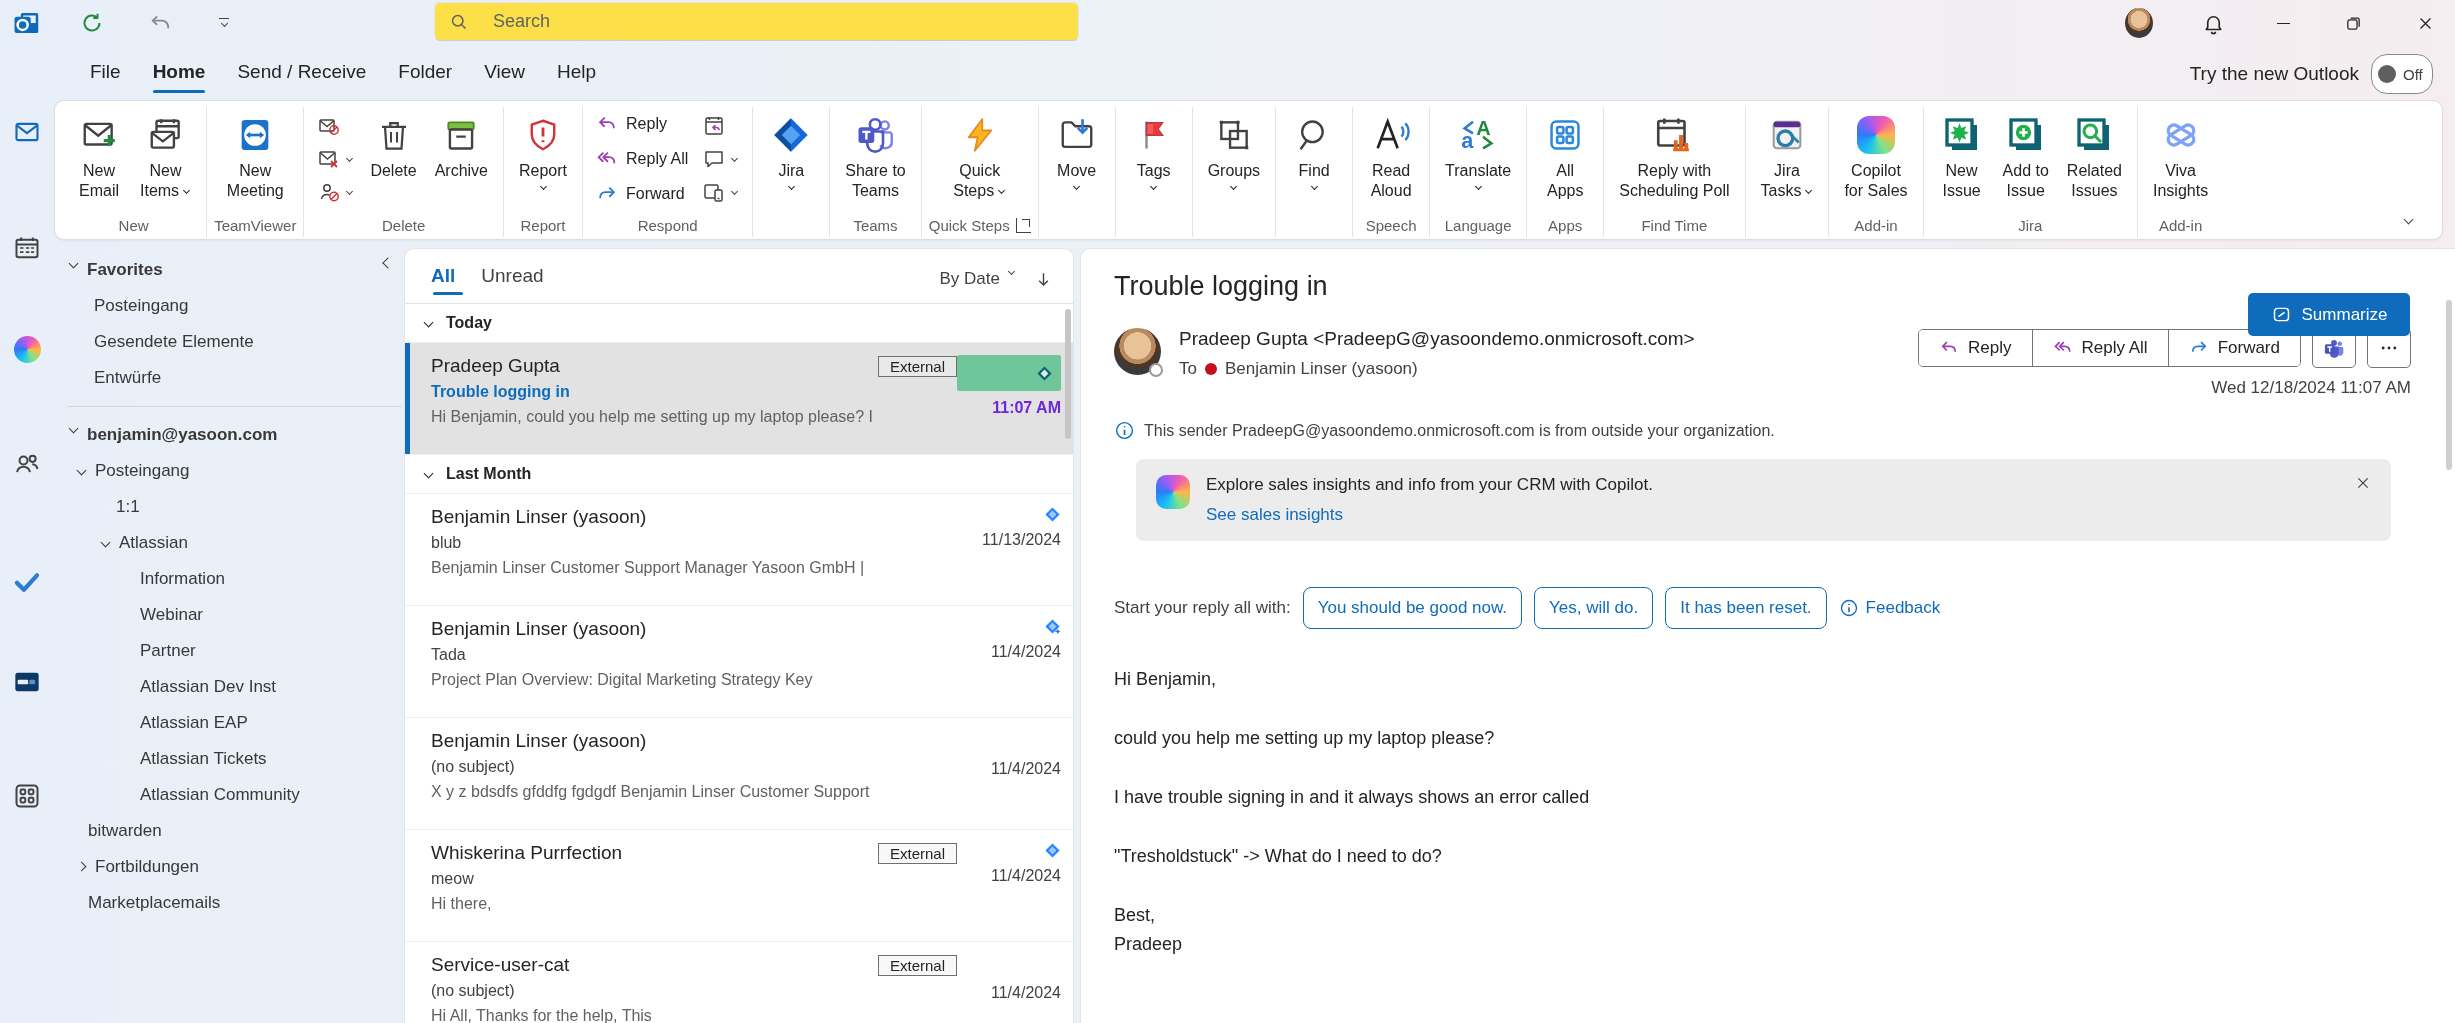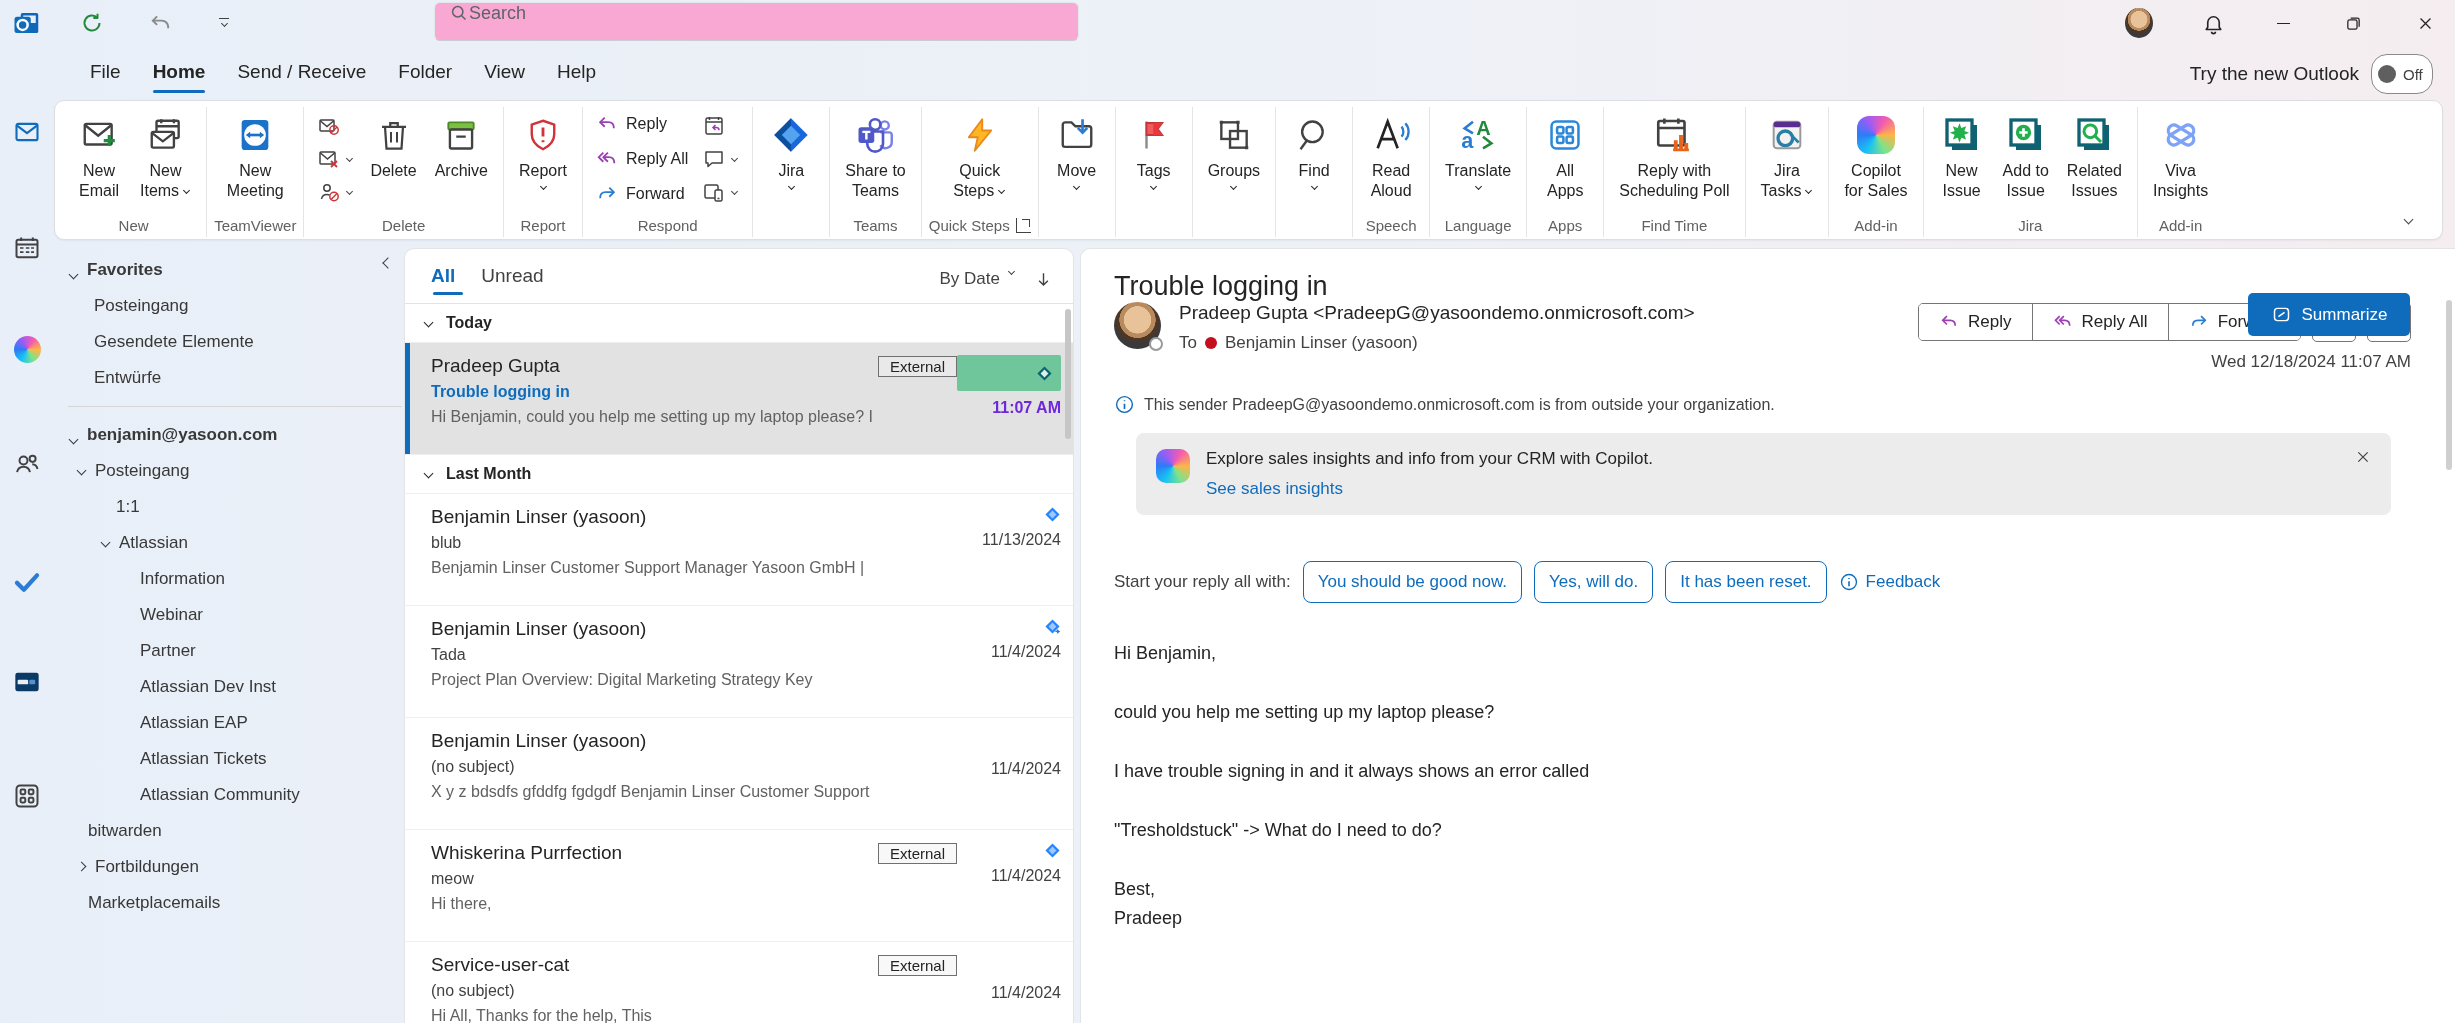--- a/index.html
+++ b/index.html
@@ -9,21 +9,21 @@
   .cv{display:inline-block;width:7px;height:7px;border-right:1.7px solid currentColor;border-bottom:1.7px solid currentColor;transform:rotate(45deg);margin:0 2px 2px 2px}
   .cv.sm{width:5px;height:5px;border-width:1.4px}
   .cr{transform:rotate(-45deg)}
   .cl{transform:rotate(135deg)}
   
   #appbar{position:absolute;left:0;top:0;bottom:0;width:54px}
   #appbar .slot{position:absolute;left:0;width:54px;display:flex;justify-content:center}
   
   #titlebar{position:absolute;left:54px;top:0;height:44px;right:0}
   .tb-ico{position:absolute;top:9px;width:28px;height:28px;display:flex;align-items:center;justify-content:center;border-radius:4px}
-  #searchbox{position:absolute;left:380px;top:2px;width:645px;height:39px;background:#f9a8d4;border:1px solid #e3e6ea;border-bottom-color:#c9ccd1;border-radius:6px;display:flex;align-items:flex-start;padding:0 14px;gap:0}
+  #searchbox{position:absolute;left:380px;top:2px;width:645px;height:39px;background:#fde047;border:1px solid #e3e6ea;border-bottom-color:#c9ccd1;border-radius:6px;display:flex;align-items:center;padding:0 14px;gap:24px}
   #searchbox .ph{color:#5f6368;font-size:18px}
   .avatar{border-radius:50%;background:radial-gradient(circle at 50% 38%,#e8c39a 0 36%,#b98a5e 37% 48%,#4a3728 49% 60%,#3a3a3c 61% 100%)}
   
   #menubar{position:absolute;left:54px;top:44px;height:56px;right:0;display:flex;align-items:center;padding-left:20px;font-size:19px}
   .menu-item{padding:6px 16px;position:relative;cursor:default}
   .menu-item.active{font-weight:700}
   .menu-item.active::after{content:"";position:absolute;left:16px;right:16px;bottom:-4px;height:3px;background:#0f6cbd;border-radius:2px}
   #newoutlook{position:absolute;right:22px;top:10px;display:flex;align-items:center;gap:12px;font-size:19px;color:#242424}
   .toggle{width:62px;height:40px;border:1px solid #8a8a8a;border-radius:16px;background:#fff;display:flex;align-items:center;padding:0 6px;gap:7px}
   .knob{width:18px;height:18px;border-radius:50%;background:#5f5f5f}
@@ -42,21 +42,21 @@
   .minirow{display:flex;align-items:center;gap:4px;height:30px;padding:0 4px}
   .respond-txt{display:flex;flex-direction:column;justify-content:space-between;height:104px;padding:4px 0}
   .respond-item{display:flex;align-items:center;gap:8px;font-size:16px;padding:2px 6px;border-radius:4px}
   .launcher{width:15px;height:15px;border:1.5px solid #424242;border-top:none;border-right:none;position:relative}
   .launcher::after{content:"";position:absolute;right:1px;top:1px;width:7px;height:7px;border-top:1.7px solid #424242;border-right:1.7px solid #424242}
   #ribbon-collapse{position:absolute;right:28px;bottom:10px;color:#424242}
   .copilot-blob{border-radius:50%;background:conic-gradient(from 210deg,#19c2f3,#2b7cf7,#9b5cf6,#f25bb1,#ffb547,#7ce38b,#19c2f3)}
   
   #folderpane{position:absolute;left:54px;top:252px;width:348px;bottom:0;font-size:17px;color:#383838}
   #fp-collapse{position:absolute;right:8px;top:2px;color:#424242}
-  .fhead{display:flex;align-items:flex-end;gap:8px;font-weight:700;padding:8px 0 8px 14px}
+  .fhead{display:flex;align-items:flex-start;gap:8px;font-weight:700;padding:8px 0 8px 14px}
   .fitem{padding:8px 0;display:flex;align-items:center;gap:8px}
   .d1{padding-left:40px}.d2{padding-left:62px}.d3{padding-left:86px}
   .fdiv{height:1px;background:#d6d6d6;margin:10px 0 10px 14px}
   
   #listpane{position:absolute;left:404px;top:248px;width:670px;bottom:0;background:#fff;border:1px solid #e3e4e6;border-bottom:none;border-radius:10px 10px 0 0;overflow:hidden}
   #list-head{display:flex;align-items:center;padding:16px 20px 10px 26px;gap:26px}
   .ltab{font-size:19px;color:#424242;position:relative;padding-bottom:6px}
   .ltab.active{color:#0f6cbd;font-weight:700}
   .ltab.active::after{content:"";position:absolute;left:2px;width:30px;bottom:-2px;height:3px;background:#0f6cbd;border-radius:2px}
   #sortwrap{margin-left:auto;display:flex;align-items:center;gap:18px;color:#424242;font-size:17px}
@@ -72,21 +72,21 @@
   .lrow.sel{background:#e2e2e2}
   .lrow.sel::before{content:"";position:absolute;left:0;top:0;bottom:0;width:5px;background:#0f6cbd}
   .lrow.sel .subj{color:#0f6cbd;font-weight:700}
   .lrow.sel .rdate{color:#6d28d9;font-weight:700}
   .greenbox{width:104px;height:36px;background:#6fc69b;border-radius:2px;display:flex;align-items:center;justify-content:flex-end;padding-right:8px}
   #list-scroll{position:absolute;right:2px;top:60px;width:6px;height:130px;background:#c6c6c6;border-radius:3px}
   
   #readingpane{position:absolute;left:1080px;right:0;top:248px;bottom:0;background:#fff;border:1px solid #e3e4e6;border-right:none;border-bottom:none;border-radius:10px 0 0 0;padding:22px 44px 0 33px}
   #rp-subject{font-size:27px;color:#242424;font-weight:500}
   #summarize{position:absolute;right:45px;top:44px;width:162px;height:43px;background:#0f6cbd;border-radius:5px;color:#fff;display:flex;align-items:center;justify-content:center;gap:10px;font-size:17px}
-  #rp-head{display:flex;}
+  #rp-head{display:flex;margin-top:26px}
   #rp-av{width:47px;height:47px;position:relative}
   #rp-av .pres{position:absolute;right:-2px;bottom:-2px;width:14px;height:14px;border-radius:50%;background:#fff;border:2px solid #9a9a9a}
   #rp-meta{margin-left:18px}
   #rp-sender{font-size:19px;color:#242424}
   #rp-toline{display:flex;align-items:center;gap:8px;margin-top:9px;font-size:17px;color:#424242}
   .reddot{width:12px;height:12px;border-radius:50%;background:#c50f1f}
   #rp-actions{margin-left:auto;display:flex;flex-direction:column;align-items:flex-end;gap:10px}
   .act-row{display:flex;align-items:center;gap:11px}
   .seg{display:flex;border:1px solid #757575;border-radius:5px;overflow:hidden}
   .seg .abtn{display:flex;align-items:center;gap:9px;font-size:17px;color:#242424;padding:8px 20px;background:#fff}

